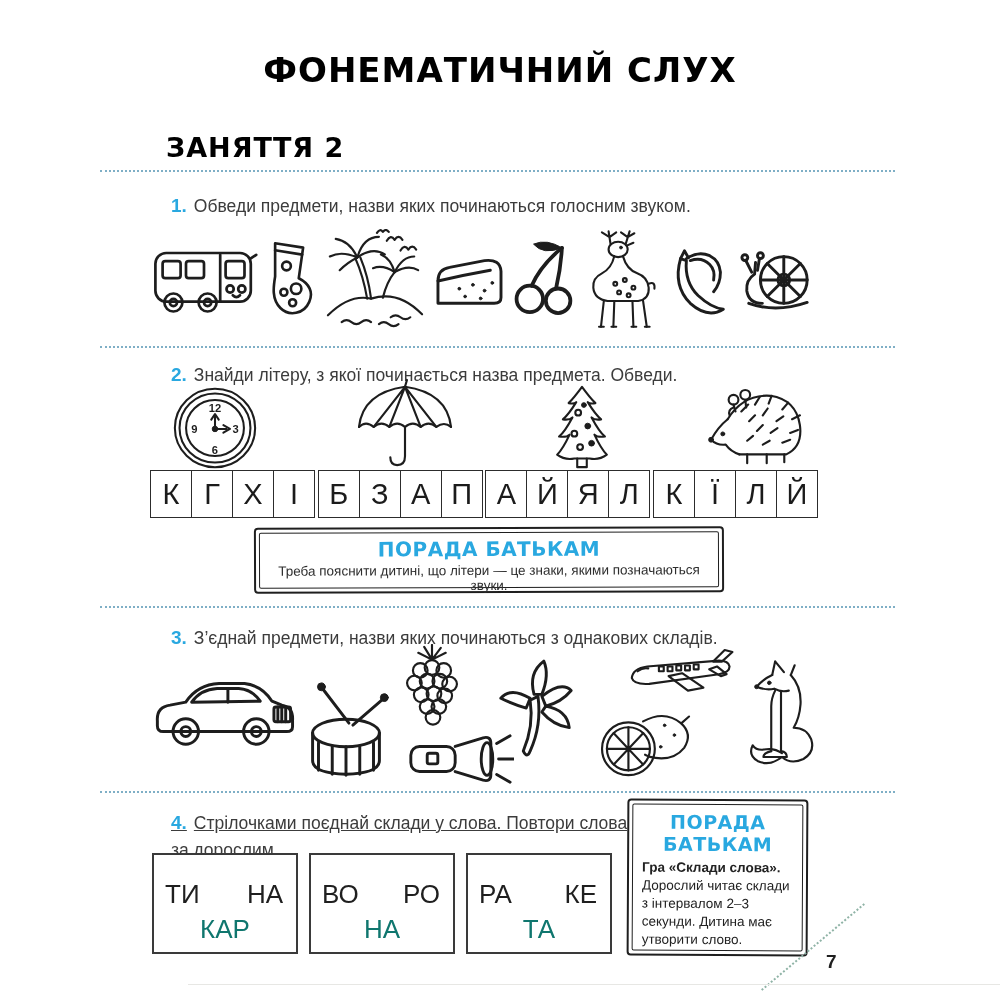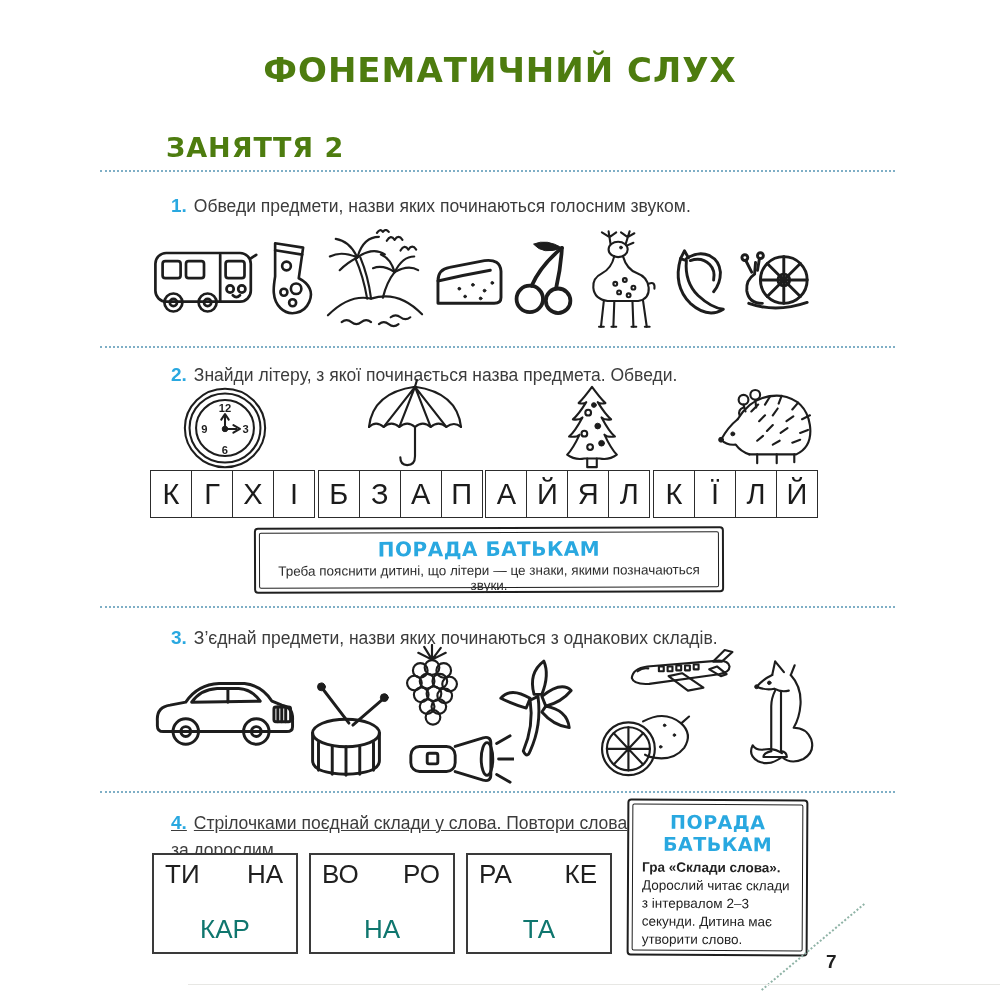--- a/index.html
+++ b/index.html
@@ -1,48 +1,48 @@
 <!DOCTYPE html>
 <html lang="uk"><head>
 <meta charset="utf-8">
 <style>
   html,body{margin:0;padding:0;background:#ffffff;}
   .page{position:relative;width:1000px;height:1000px;background:#fff;overflow:hidden;
         font-family:"Liberation Sans",sans-serif;color:#3c3c3c;}
-  .blue-head{font-family:"DejaVu Sans",sans-serif;font-weight:800;color:#4d7c0f;letter-spacing:1px;}
+  .blue-head{font-family:"DejaVu Sans",sans-serif;font-weight:800;color:#000000;letter-spacing:1px;}
   .title{position:absolute;top:50px;left:0;width:100%;text-align:center;font-size:34px;}
   .lesson{position:absolute;top:132px;left:166px;font-size:27px;text-align:center;}
   .dots{position:absolute;left:100px;width:795px;height:0;border-top:2px dotted #7fafc6;}
   .d1{top:170px}.d2{top:346px}.d3{top:606px}.d4{top:791px}
   .task{position:absolute;left:164px;margin:7px;font-size:17.5px;color:#3c3c3c;}
   .tnum{color:#29a8e0;font-weight:bold;font-size:19px;margin-right:7px;}
   .t1{top:188px}.t2{top:357px}.t3{top:620px}
   .t4{top:801px;width:462px;line-height:1.55;text-decoration:underline;}
   .row1{position:absolute;top:220px;left:150px;width:665px;height:120px;display:flex;justify-content:space-between;align-items:center;}
-  .row2{position:absolute;top:386px;left:180px;width:636px;height:84px;display:flex;justify-content:space-between;align-items:flex-end;}
+  .row2{position:absolute;top:386px;left:170px;width:636px;height:84px;display:flex;justify-content:space-between;align-items:flex-end;}
   .row3{position:absolute;top:644px;left:148px;width:690px;height:152px;}
   .row3 .slot{position:absolute;}
   .letters{position:absolute;top:470px;left:150px;width:668px;display:flex;justify-content:space-between;}
   .lgroup{display:flex;}
   .lcell{width:40px;height:46px;border:1.6px solid #2c2c2c;display:flex;align-items:center;justify-content:center;
          font-size:29px;color:#1b1b1b;background:#fff;}
   .lcell + .lcell{border-left:none;}
   .tip{position:absolute;border:2.5px solid #1f1f1f;border-radius:4px;padding:3px;background:#fff;box-sizing:border-box;}
   .tip-inner{border:1.6px solid #1f1f1f;border-radius:2px;height:100%;box-sizing:border-box;text-align:center;}
   .tip-title{font-family:"DejaVu Sans",sans-serif;font-weight:800;color:#29a8e0;letter-spacing:.5px;}
   .tip1{top:527px;left:254px;width:470px;height:66px;transform:rotate(-.2deg);}
   .tip1 .tip-title{font-size:20px;margin-top:4px;}
   .tip1 .tip-text{font-size:13.5px;margin-top:2px;color:#2e2e2e;}
   .tip2{top:799px;left:627px;width:181px;height:157px;transform:rotate(.3deg);}
   .tip2 .tip-title{font-size:19px;line-height:1.15;margin-top:7px;}
   .tip2 .tip-text{font-size:13.5px;text-align:left;padding:3px 9px 0 9px;line-height:1.33;color:#222;}
   .tip-lead{font-weight:bold;}
   .sylrow{position:absolute;top:853px;left:152px;display:flex;gap:11px;}
   .sylbox{width:146px;height:101px;border:2px solid #3a3a3a;position:relative;box-sizing:border-box;background:#fff;}
-  .syltop{display:flex;justify-content:space-between;padding:4px 13px 0 11px;font-size:26px;color:#1f1f1f;}
+  .syltop{display:flex;justify-content:space-between;padding:24px 13px 0 11px;font-size:26px;color:#1f1f1f;}
   .sylbot{position:absolute;bottom:7px;left:0;width:100%;text-align:center;font-size:26px;color:#0f766e;}
   .pagenum{position:absolute;top:951px;left:826px;font-size:19px;font-weight:bold;color:#1f1f1f;}
   .diag{position:absolute;top:946px;left:746px;width:134px;height:0;border-top:2px dotted #8fb3a6;transform:rotate(-40deg);}
   .baseline{position:absolute;top:984px;left:188px;width:812px;height:1px;background:#e7e7e4;}
   
   .ink{display:block;}
   .ink *{stroke:#1d1d1d;fill:none;stroke-width:3;stroke-linecap:round;stroke-linejoin:round;}
   .ink.thin *{stroke-width:2.2;}
   .ink.thick *{stroke-width:4;}
   .ink .fil{fill:#1d1d1d;stroke:#1d1d1d;stroke-width:1;}

